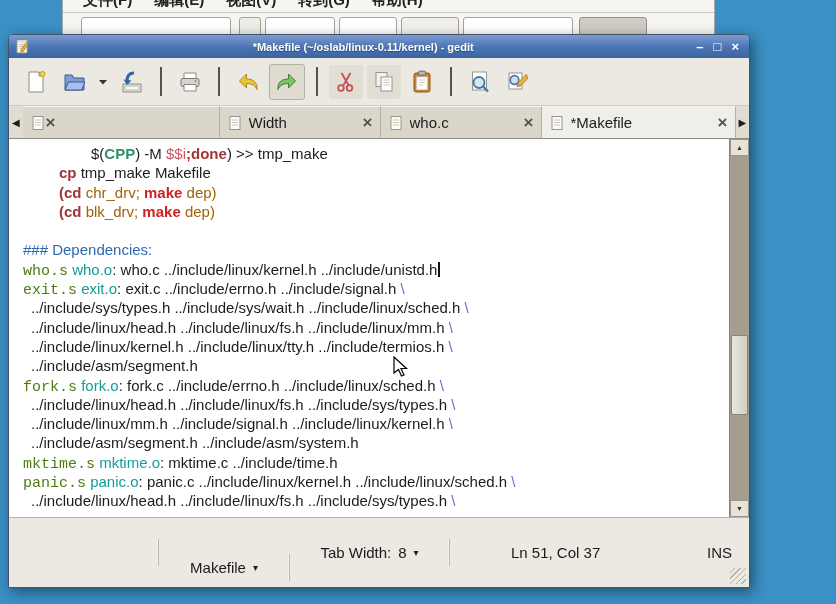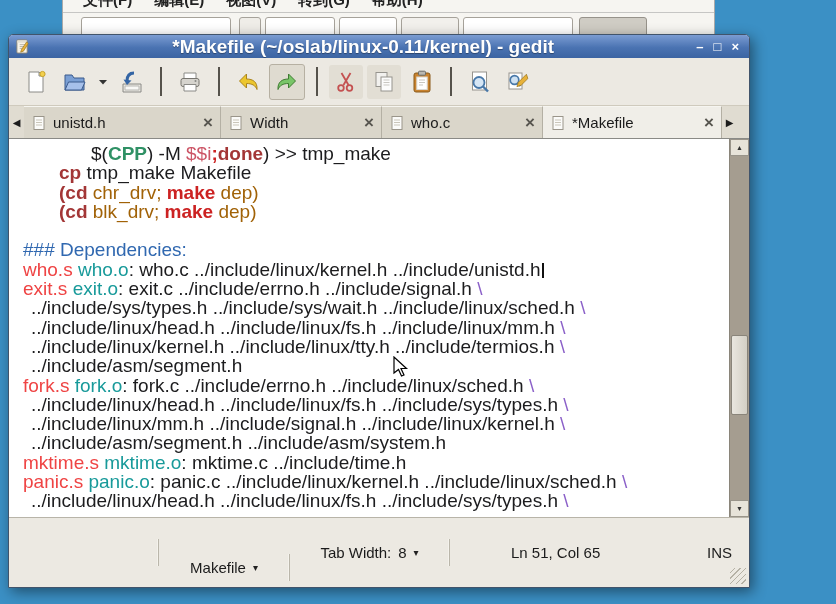--- a/index.html
+++ b/index.html
@@ -26,21 +26,21 @@
   
   .gedit{position:absolute;left:8px;top:34px;width:740px;height:552px;
          display:flex;flex-direction:column;background:#ece9e2;
          border:1px solid #41546b;border-radius:5px 5px 0 0;
          box-shadow:3px 4px 14px rgba(0,0,0,.45);}
   .titlebar{height:23px;flex:0 0 23px;display:flex;align-items:center;
             background:linear-gradient(#7b9cd2,#4a73b2 55%,#3c64a2);
             border-radius:4px 4px 0 0;padding:0 6px;}
   .app-icon{width:15px;height:15px;flex:0 0 15px;}
   .app-icon svg{width:15px;height:15px;display:block;}
-  .title{flex:1;text-align:center;color:#fff;font-size:19px;font-weight:bold;
+  .title{flex:1;text-align:center;color:#fff;font-size:11px;font-weight:bold;
          text-shadow:0 1px 1px rgba(0,0,0,.35);white-space:nowrap;overflow:hidden;}
   .controls{display:flex;gap:10px;margin-right:4px;color:#fff;font-size:13px;
             font-weight:bold;align-items:center;}
   .controls span{cursor:default;line-height:1;}
 
   .menubar{height:34px;flex:0 0 34px;display:flex;align-items:center;gap:30px;
            padding-left:18px;font-size:15px;color:#1a1a1a;
            border-bottom:1px solid #d8d4c9;}
   .menu-item u{text-decoration:underline;}
 
@@ -62,30 +62,30 @@
        border-right:1px solid #b4b0a4;border-top:1px solid #f6f5f0;
        font-size:15px;color:#1b1b1b;box-sizing:border-box;}
   .tab.active{background:#f0eee8;}
   .tab .doc{width:16px;height:16px;flex:0 0 16px;}
   .tab .doc svg{width:16px;height:16px;display:block;}
   .tab .label{flex:1;margin:0 6px;white-space:nowrap;overflow:hidden;}
   .tab .close{color:#57554f;font-weight:bold;font-size:17px;line-height:1;}
 
   .editor{flex:0 0 378px;height:378px;display:flex;background:#fff;
           border-top:1px solid #8a8a86;}
-  .code{flex:1;padding:5px 0 0 14px;font-size:19px;line-height:19.3px;
+  .code{flex:1;padding:5px 0 0 14px;font-size:15px;line-height:19.3px;
         color:#1c1c1e;white-space:pre;overflow:hidden;}
   .line{height:19.3px;}
   .c-plain{color:#1c1c1e;} .c-dim{color:#a16207;}
   .c-cmd{color:#a33636;font-weight:bold;}
   .c-red{color:#cc2222;font-weight:bold;}
   .c-var{color:#2f9165;font-weight:bold;}
   .c-dollar{color:#cc5566;}
   .c-comment{color:#3068b0;}
-  .c-s{color:#ef4444;} .c-o{color:#189a9a;}
+  .c-s{color:#4d7c0f;font-family:Liberation Mono, monospace;} .c-o{color:#189a9a;}
   .c-cont{color:#8a5fc8;}
   .caret{display:inline-block;width:2px;height:15px;background:#111;
          vertical-align:-2px;margin-left:1px;}
 
   .scrollbar{position:relative;flex:0 0 19px;width:19px;background:#a59d90;
              border-left:1px solid#8a857a;display:flex;flex-direction:column;
              justify-content:space-between;}
   .sb-btn{height:15px;background:#e7e3d9;border:1px solid #99948a;
           display:flex;align-items:center;justify-content:center;
           font-size:7px;color:#333;}
@@ -268,21 +268,20 @@
     <div class="tabbar">
       <div class="tab-arrow">◀</div>
       <div id="tabs" style="display:flex;">
           <div class="tab" style="width: 197px;">
             <span class="doc">
               <svg viewBox="0 0 16 16">
                 <rect x="3" y="1.5" width="10" height="13" fill="#fbfbf9" stroke="#9a958a"></rect>
                 <path d="M5 5h6M5 7.5h6M5 10h6" stroke="#c9c5b9" stroke-width="1"></path>
               </svg>
             </span>
-            <span class="label">unistd.h</span>
             <span class="close">×</span>
           </div>
           <div class="tab" style="width: 161px;">
             <span class="doc">
               <svg viewBox="0 0 16 16">
                 <rect x="3" y="1.5" width="10" height="13" fill="#fbfbf9" stroke="#9a958a"></rect>
                 <path d="M5 5h6M5 7.5h6M5 10h6" stroke="#c9c5b9" stroke-width="1"></path>
               </svg>
             </span>
             <span class="label">Width</span>
@@ -291,21 +290,21 @@
           <div class="tab" style="width: 161px;">
             <span class="doc">
               <svg viewBox="0 0 16 16">
                 <rect x="3" y="1.5" width="10" height="13" fill="#fbfbf9" stroke="#9a958a"></rect>
                 <path d="M5 5h6M5 7.5h6M5 10h6" stroke="#c9c5b9" stroke-width="1"></path>
               </svg>
             </span>
             <span class="label">who.c</span>
             <span class="close">×</span>
           </div>
-          <div class="tab active" style="width: 179px;">
+          <div class="tab active" style="width: 194px;">
             <span class="doc">
               <svg viewBox="0 0 16 16">
                 <rect x="3" y="1.5" width="10" height="13" fill="#fbfbf9" stroke="#9a958a"></rect>
                 <path d="M5 5h6M5 7.5h6M5 10h6" stroke="#c9c5b9" stroke-width="1"></path>
               </svg>
             </span>
             <span class="label">*Makefile</span>
             <span class="close">×</span>
           </div>
         </div>
@@ -325,21 +324,21 @@
       <div class="sbz z1"></div>
       <div class="sbz z2">
         <span>Makefile</span>
         <span class="dd">▾</span>
       </div>
       <div class="sbz z3">
         <span>Tab Width:</span>
         <span>8</span>
         <span class="dd">▾</span>
       </div>
-      <div class="sb-pos">Ln 51, Col 65</div>
+      <div class="sb-pos">Ln 51, Col 37</div>
       <div class="sb-ins">INS</div>
       <div class="sb-grip"></div>
     </div>
   </div>
 
   <svg class="mouse" viewBox="0 0 16 22">
     <path d="M1 1 L1 17 L5.5 13.5 L8.5 20 L11 19 L8 12.5 L13.5 12.5 Z" fill="#fff" stroke="#000" stroke-width="1.2"></path>
   </svg>
 
 </div>

